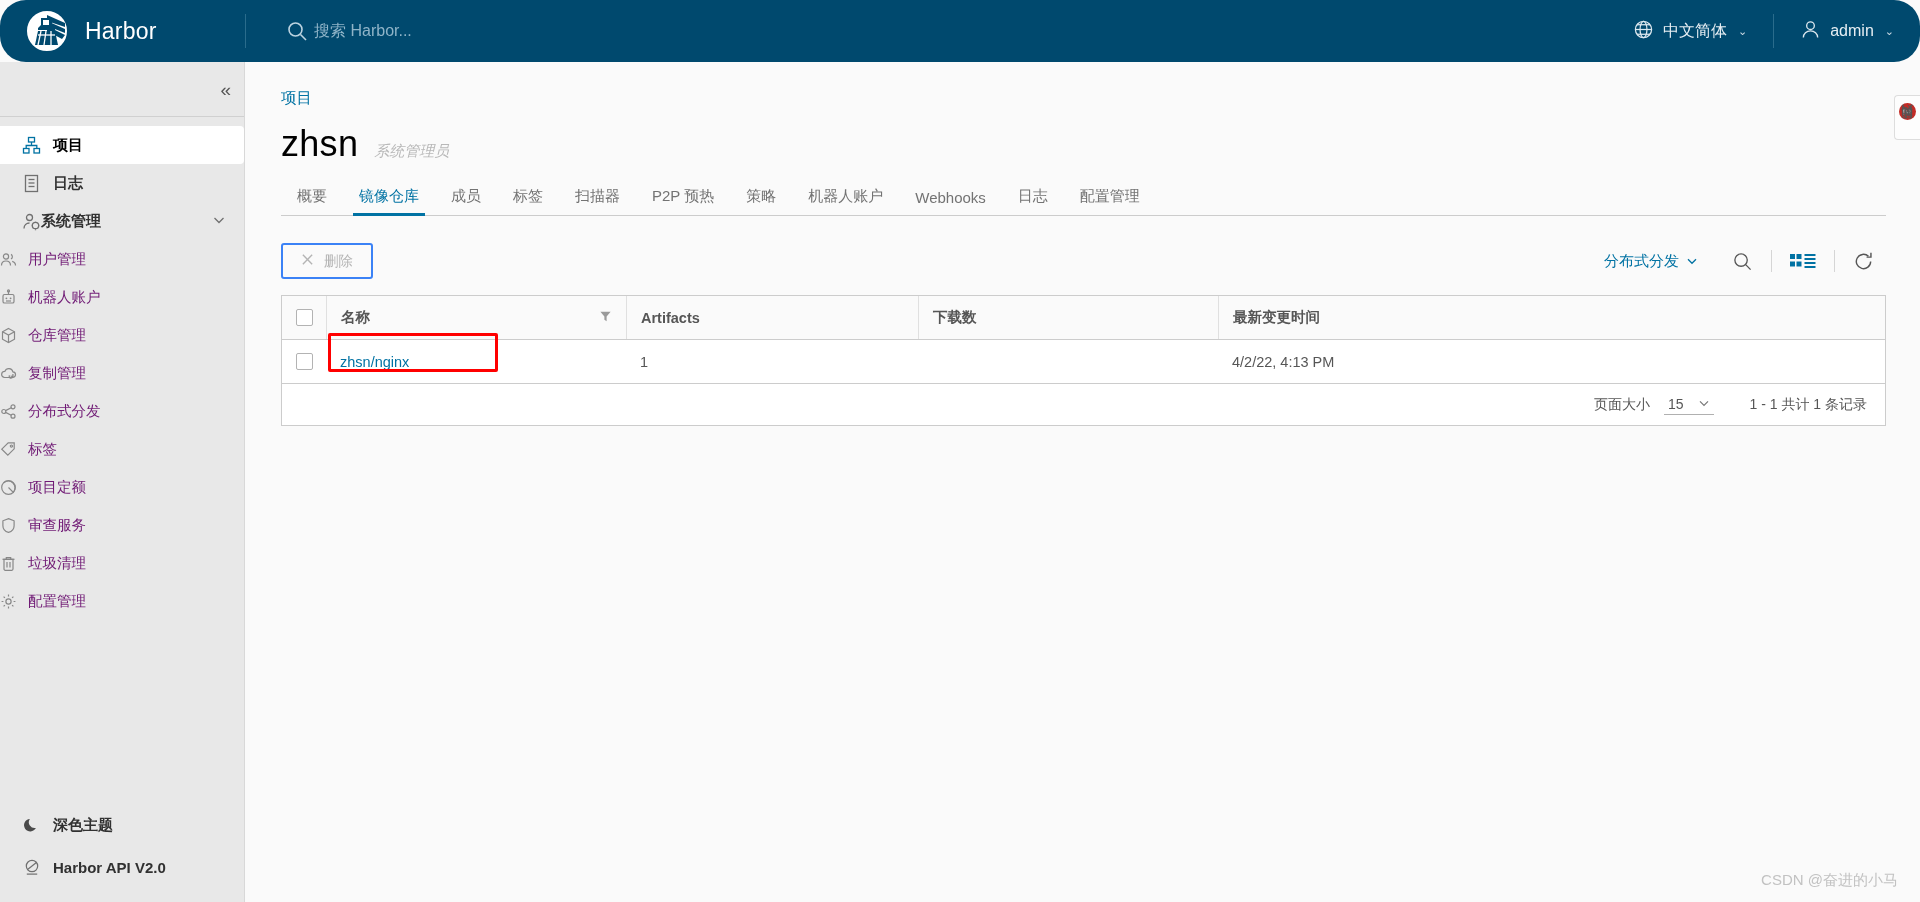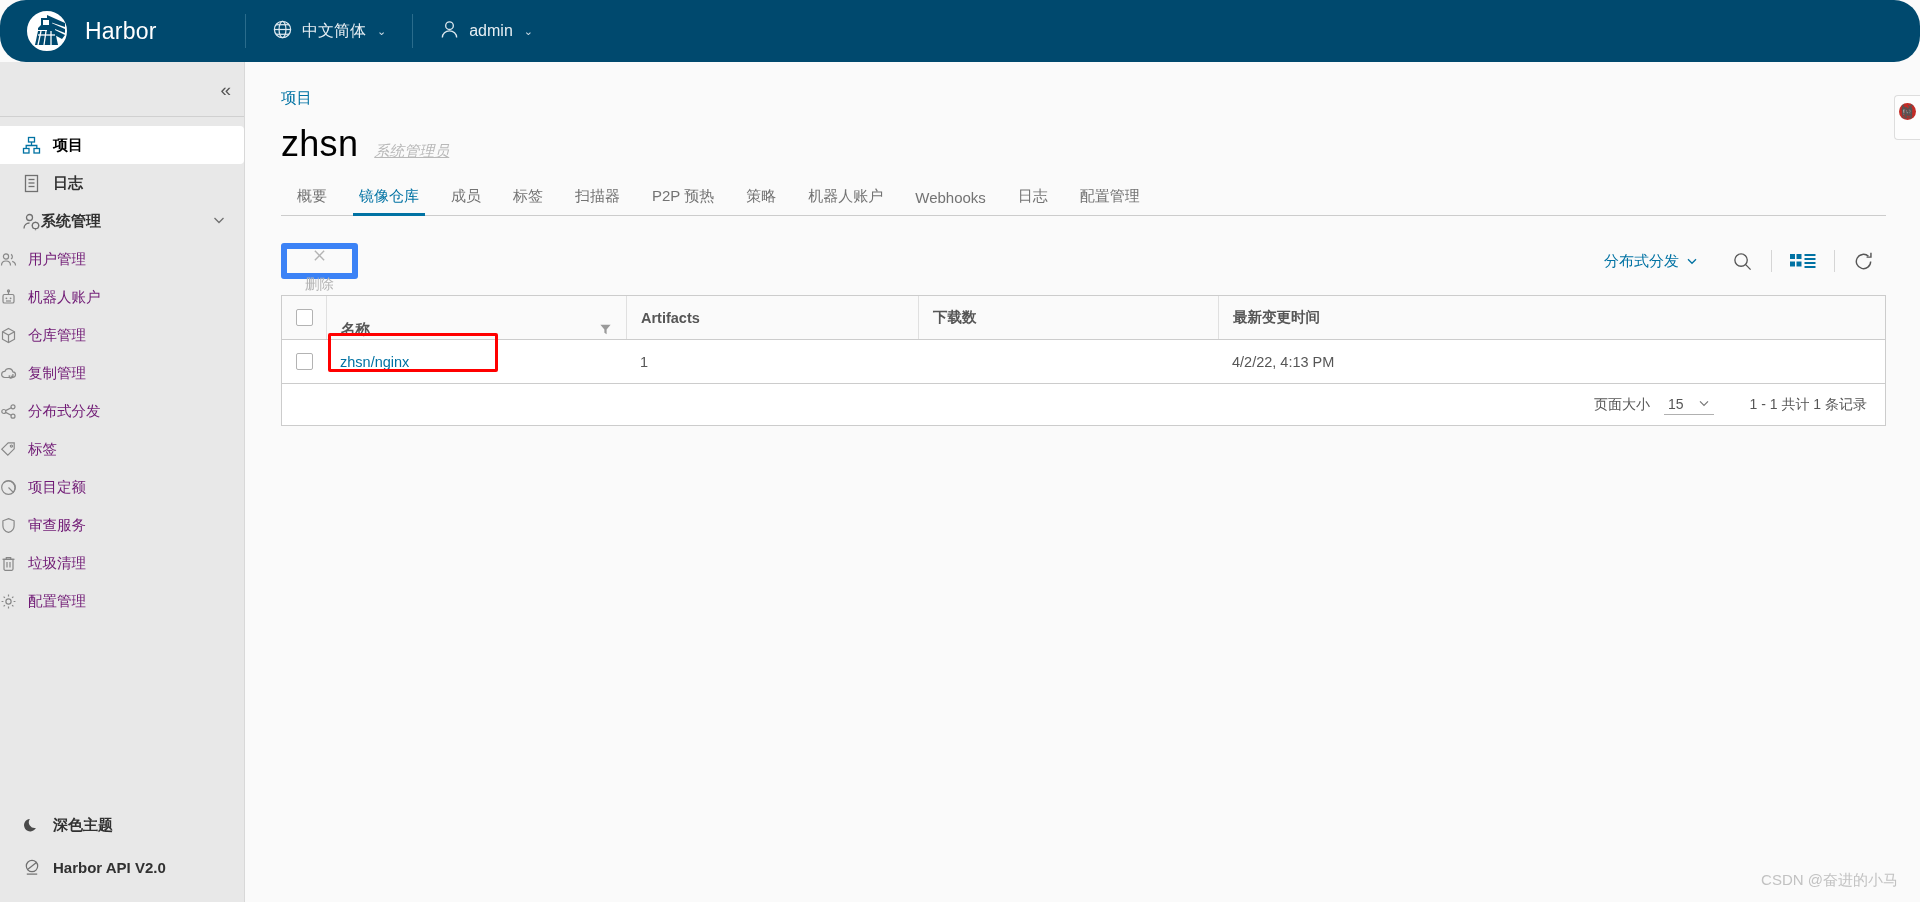--- a/index.html
+++ b/index.html
@@ -66,53 +66,53 @@
   }
   .nav-sub .ico { width:17px; height:17px; flex:none; }
   .side-bottom { padding-bottom:14px; }
   .side-bottom .nav-item { height:42px; }
 
   
   .content { flex:1; background:#fafafa; padding:26px 34px 0 36px; overflow:hidden; position:relative; }
   .breadcrumb { color:#0072a3; font-size:15.5px; margin-bottom:14px; cursor:pointer; }
   .title-row { display:flex; align-items:baseline; gap:16px; margin-bottom:16px; }
   .proj-title { font-size:36px; font-weight:300; color:#000; letter-spacing:.3px; }
-  .proj-role { font-size:15px; color:#b8b8b8; font-style:italic;text-decoration:underline; }
+  .proj-role { font-size:15px; color:#b8b8b8; font-style:italic; }
 
   .tabs { display:flex; align-items:flex-end; gap:0; border-bottom:1px solid #cccccc; }
   .tab {
     padding:6px 16px 9px; font-size:15px; color:#737373; cursor:pointer;
     position:relative; white-space:nowrap;
   }
   .tab.active { color:#0072a3; }
   .tab.active:after {
     content:""; position:absolute; left:10px; right:10px; bottom:-1px; height:3px; background:#0072a3;
   }
 
   .toolbar { display:flex; align-items:center; margin-top:27px; height:36px; }
   .btn-del {
     display:flex; align-items:center; gap:10px; height:36px; padding:0 18px;
-    border:6px solid #3b82f6; border-radius:3px; background:transparent;
-    color:#b4b4b4; font-size:14.5px; font-family:inherit; cursor:default;flex-direction:column;
+    border:2px solid #3b82f6; border-radius:3px; background:transparent;
+    color:#b4b4b4; font-size:14.5px; font-family:inherit; cursor:default;
   }
   .toolbar-right { margin-left:auto; display:flex; align-items:center; gap:0; }
   .push-cmd { color:#0072a3; font-size:15px; display:flex; align-items:center; gap:7px; cursor:pointer; margin-right:22px; }
   .tb-ico { padding:0 12px; cursor:pointer; display:flex; align-items:center; }
   .tb-sep { width:1px; height:22px; background:#d5d5d5; margin:0 6px; }
 
   
   .table { margin-top:16px; border:1px solid #ccc; background:#fff; }
   .thead {
     display:flex; height:44px; align-items:center; background:#fafafa;
     border-bottom:1px solid #ccc; font-size:14.5px; color:#565656; font-weight:600;
   }
   .cb-cell { width:44px; flex:none; display:flex; align-items:center; justify-content:center; }
   .cbx { width:17px; height:17px; border:1px solid #b3b3b3; border-radius:2px; background:#fff; cursor:pointer; }
   .th { display:flex; align-items:center; height:100%; padding:0 14px; border-left:1px solid #e0e0e0; }
-  .th.c-name { width:300px; flex:none; justify-content:space-between;align-items:flex-end; }
+  .th.c-name { width:300px; flex:none; justify-content:space-between; }
   .th.c-art  { width:292px; flex:none; }
   .th.c-dl   { width:300px; flex:none; }
   .th.c-time { flex:1; }
   .trow { display:flex; height:43px; align-items:center; font-size:14.5px; color:#565656; }
   .td { display:flex; align-items:center; height:100%; padding:0 14px; }
   .td.c-name { width:300px; flex:none; position:relative; }
   .td.c-art  { width:292px; flex:none; }
   .td.c-dl   { width:300px; flex:none; }
   .td.c-time { flex:1; }
   .repo-link { color:#0072a3; font-size:14.5px; cursor:pointer; }
@@ -171,20 +171,29 @@
           <line x1="14" y1="27" x2="31" y2="27"></line>
           <line x1="17" y1="23" x2="14" y2="37"></line>
           <line x1="22" y1="23" x2="20" y2="37"></line>
           <line x1="27" y1="23" x2="27" y2="37"></line>
         </g>
       </svg>
     </span>
     <span class="brand-name">Harbor</span>
   </div>
   <div class="hdr-sep"></div>
+  <div class="search-area">
+    <span class="search-icon">
+      <svg viewBox="0 0 22 22" width="22" height="22" fill="none" stroke="#bcd3e0" stroke-width="1.6">
+        <circle cx="9.5" cy="9.5" r="6.5"></circle>
+          <line x1="14.5" y1="14.5" x2="20" y2="20"></line>
+      </svg>
+    </span>
+    <input class="search-input" value="" placeholder="搜索 Harbor..." style="">
+  </div>
   <div class="hdr-right">
     <div class="hdr-item">
       <span>
         <svg viewBox="0 0 22 22" width="21" height="21" fill="none" stroke="#dce8ef" stroke-width="1.3">
           <circle cx="11" cy="11" r="8.5"></circle>
           <ellipse cx="11" cy="11" rx="3.6" ry="8.5"></ellipse>
           <line x1="2.5" y1="11" x2="19.5" y2="11"></line>
           <line x1="4" y1="6" x2="18" y2="6"></line>
             <line x1="4" y1="16" x2="18" y2="16"></line>
         </svg>

